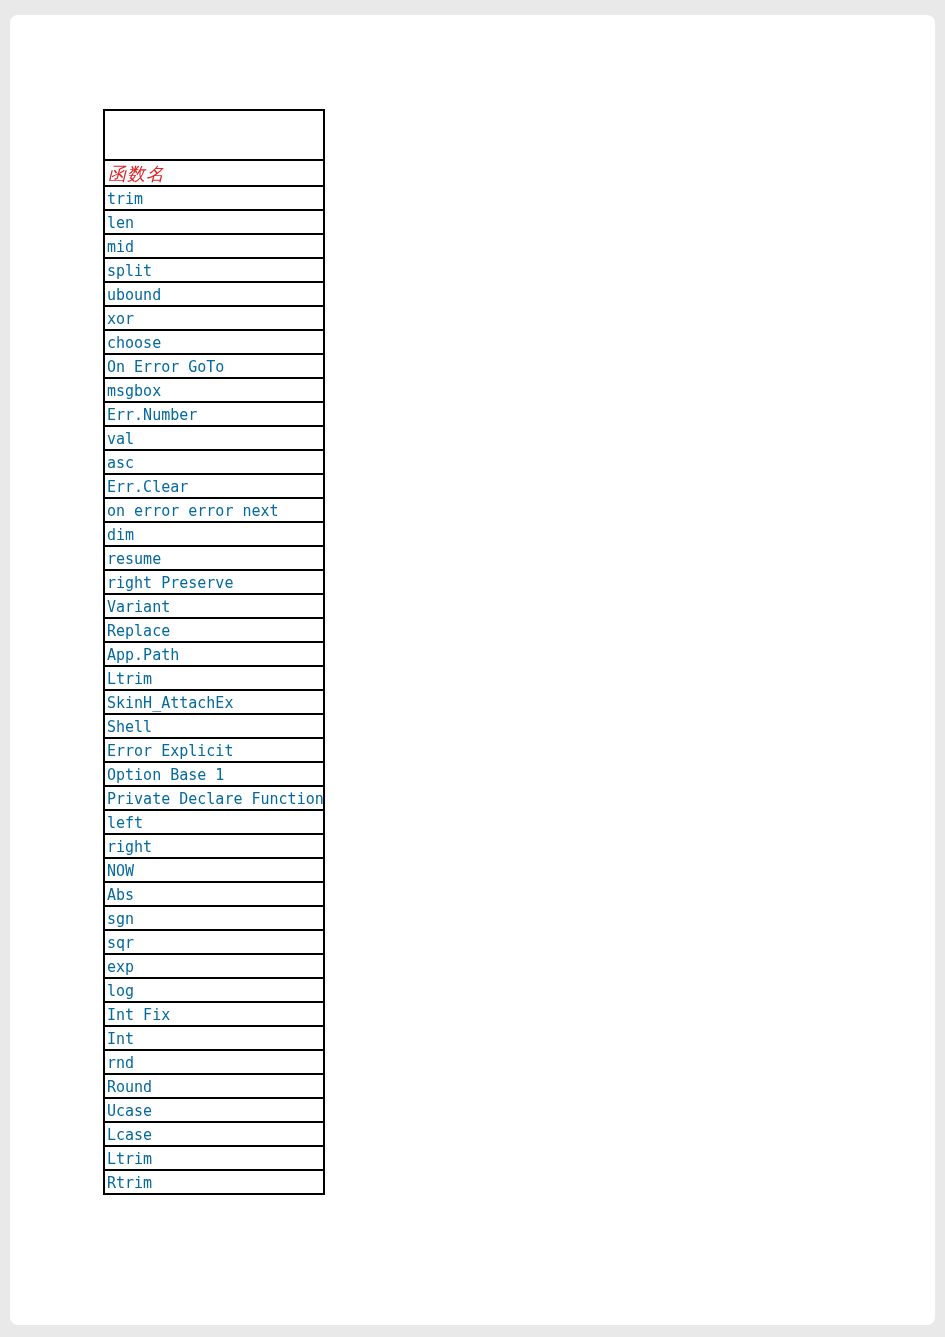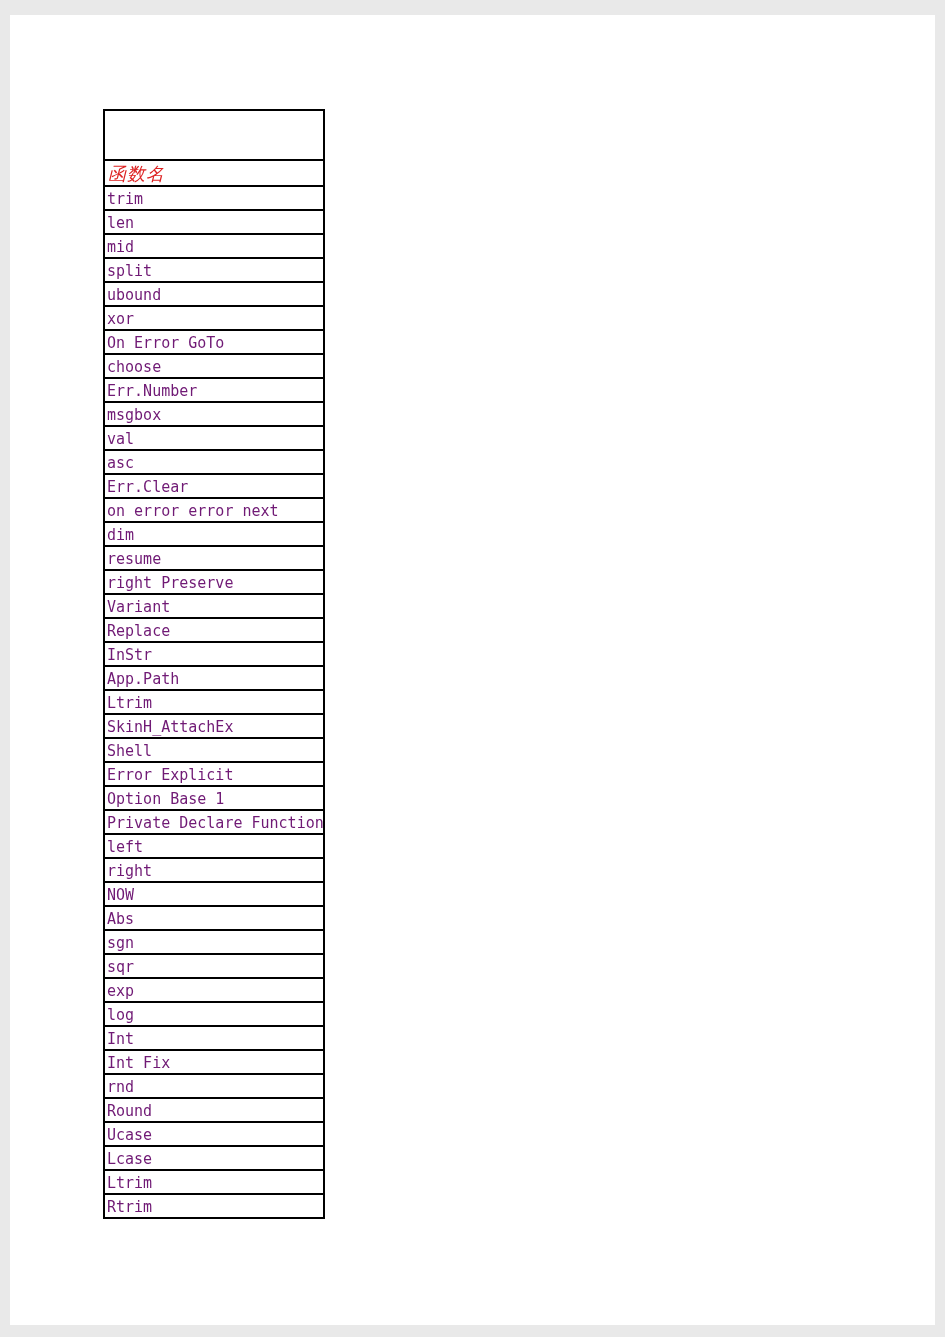--- a/index.html
+++ b/index.html
@@ -9,20 +9,21 @@
       background: #e9e9e9;
       font-family: "SimSun", "宋体", serif;
     }
     .page {
       position: absolute;
       top: 15px;
       left: 10px;
       width: 925px;
       height: 1310px;
       background: #ffffff;
+      border-radius: 8px;
     }
     .table {
       position: absolute;
       top: 94px;
       left: 93px;
       width: 222px;
       border-top: 2px solid #000;
       border-left: 2px solid #000;
       border-right: 2px solid #000;
     }
@@ -41,70 +42,69 @@
       font-size: 18px;
       letter-spacing: 1px;
     }
     .data-row {
       height: 24px;
       line-height: 24px;
       padding: 0 3px 0 2px;
       border-bottom: 2px solid #000;
       font-family: "SimHei", "Microsoft YaHei", "Consolas", monospace;
       font-size: 15px;
-      color: #701a75;
+      color: #0369a1;
       white-space: nowrap;
       overflow: hidden;
     }
   </style>
 </head>
 <body>
 
 <div class="page">
   <div class="table">
     <div class="spacer-row"></div>
     <div class="header-row">函数名</div>
     <div id="rows-container">
         <div class="data-row">trim</div>
         <div class="data-row">len</div>
         <div class="data-row">mid</div>
         <div class="data-row">split</div>
         <div class="data-row">ubound</div>
         <div class="data-row">xor</div>
+        <div class="data-row">choose</div>
         <div class="data-row">On Error GoTo</div>
-        <div class="data-row">choose</div>
+        <div class="data-row">msgbox</div>
         <div class="data-row">Err.Number</div>
-        <div class="data-row">msgbox</div>
         <div class="data-row">val</div>
         <div class="data-row">asc</div>
         <div class="data-row">Err.Clear</div>
         <div class="data-row">on error error next</div>
         <div class="data-row">dim</div>
         <div class="data-row">resume</div>
         <div class="data-row">right Preserve</div>
         <div class="data-row">Variant</div>
         <div class="data-row">Replace</div>
-        <div class="data-row">InStr</div>
         <div class="data-row">App.Path</div>
         <div class="data-row">Ltrim</div>
         <div class="data-row">SkinH_AttachEx</div>
         <div class="data-row">Shell</div>
         <div class="data-row">Error Explicit</div>
         <div class="data-row">Option Base 1</div>
         <div class="data-row">Private Declare Function</div>
         <div class="data-row">left</div>
         <div class="data-row">right</div>
         <div class="data-row">NOW</div>
         <div class="data-row">Abs</div>
         <div class="data-row">sgn</div>
         <div class="data-row">sqr</div>
         <div class="data-row">exp</div>
         <div class="data-row">log</div>
+        <div class="data-row">Int Fix</div>
         <div class="data-row">Int</div>
-        <div class="data-row">Int Fix</div>
         <div class="data-row">rnd</div>
         <div class="data-row">Round</div>
         <div class="data-row">Ucase</div>
         <div class="data-row">Lcase</div>
         <div class="data-row">Ltrim</div>
         <div class="data-row">Rtrim</div>
       </div>
   </div>
 </div>
 

